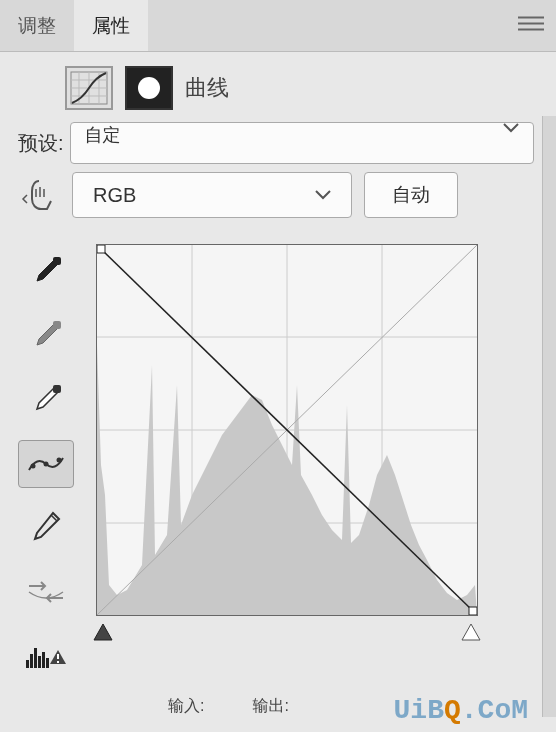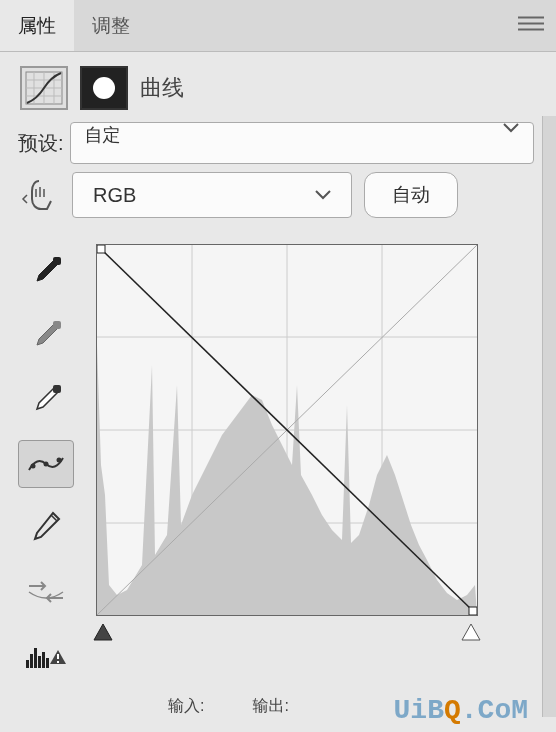--- a/index.html
+++ b/index.html
@@ -38,20 +38,21 @@
       right: 12px;
       top: 50%;
       transform: translateY(-50%);
       cursor: pointer;
     }
     .header-row {
       display: flex;
       align-items: center;
       padding: 14px 20px 6px 20px;
       gap: 12px;
+      margin-left: 45px;
     }
     .icon-box {
       width: 48px;
       height: 44px;
       border: 2px solid #999;
       background: #e0e0e0;
       display: flex;
       align-items: center;
       justify-content: center;
     }
@@ -111,21 +112,21 @@
       justify-content: space-between;
       padding: 0 20px;
       cursor: pointer;
       font-size: 20px;
     }
     .auto-btn {
       width: 94px;
       height: 46px;
       background: #fbfbfb;
       border: 1px solid #aaa;
-      border-radius: 12px;
+      border-radius: 4px;
       display: flex;
       align-items: center;
       justify-content: center;
       font-size: 19px;
       cursor: pointer;
     }
     .hand-icon {
       width: 42px;
       height: 42px;
       display: flex;
@@ -192,22 +193,22 @@
       font-weight: bold;
       color: #7da8c8;
       font-family: Liberation Mono, monospace;
     }
     .watermark .q { color: #d47a00; }
   </style>
 </head>
 <body>
 
 <div class="tab-bar">
+  <div class="tab">调整</div>
   <div class="tab active">属性</div>
-  <div class="tab">调整</div>
   <div class="menu-icon">
     <svg width="26" height="16" viewBox="0 0 26 16">
         <line x1="0" y1="2" x2="26" y2="2" stroke="#666" stroke-width="2"></line>
         <line x1="0" y1="8" x2="26" y2="8" stroke="#666" stroke-width="2"></line>
         <line x1="0" y1="14" x2="26" y2="14" stroke="#666" stroke-width="2"></line>
       </svg>
   </div>
 </div>
 
 <div class="header-row">

